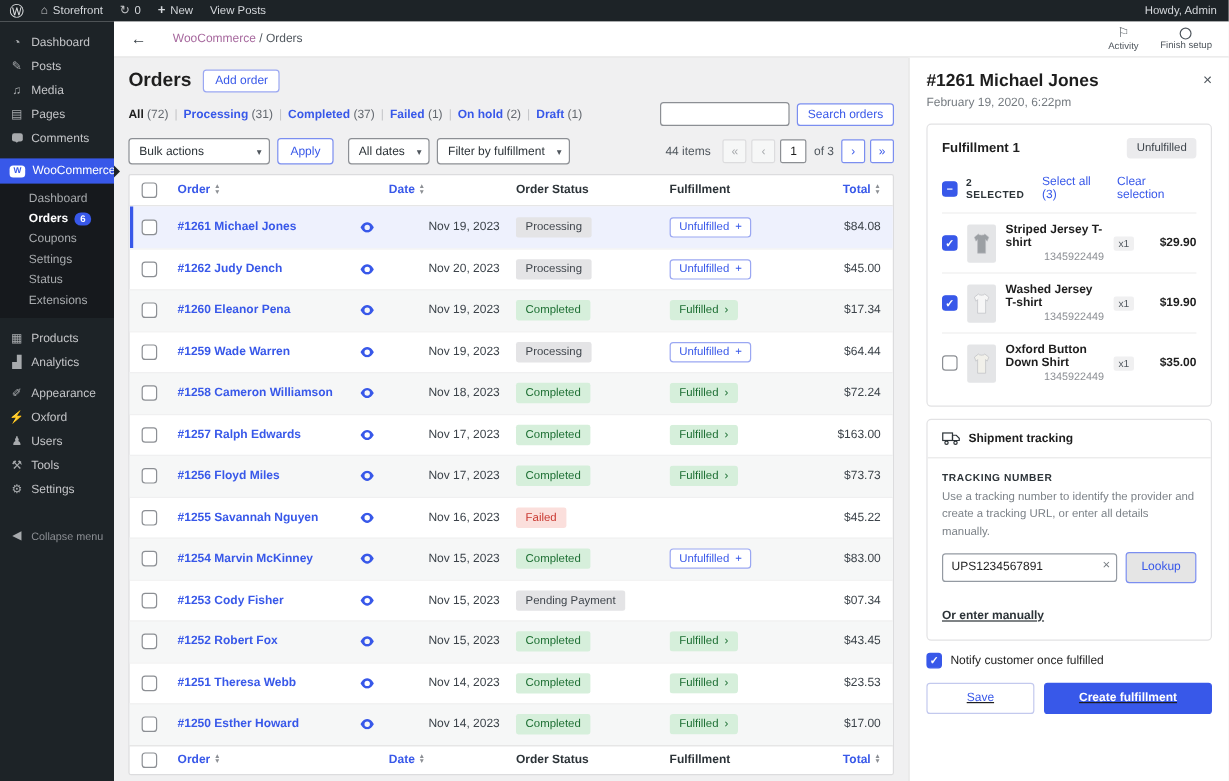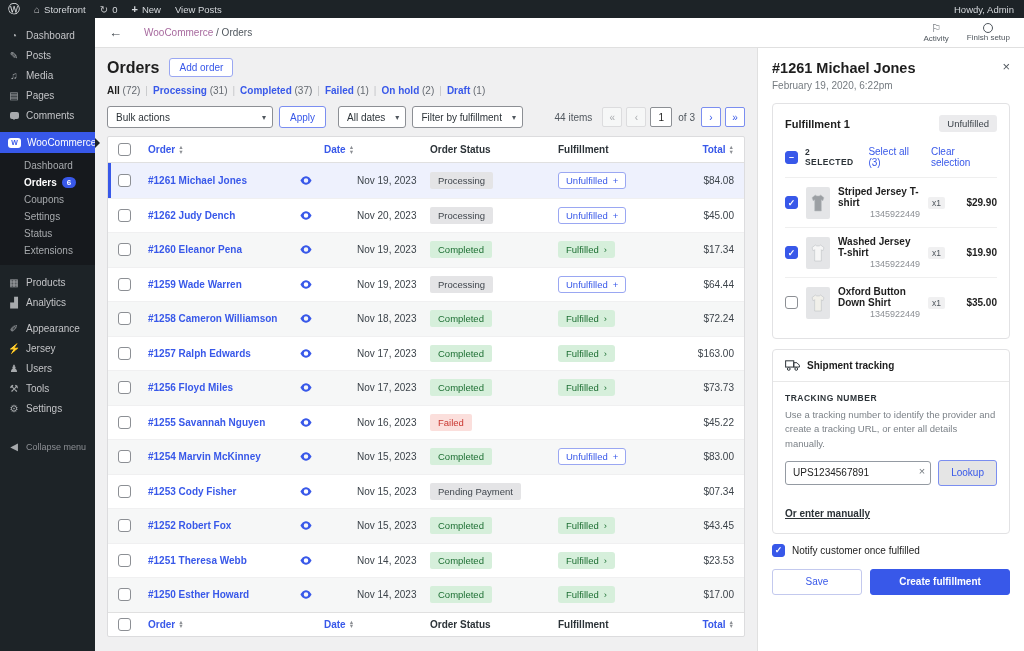--- a/index.html
+++ b/index.html
@@ -61,21 +61,21 @@
   .sf-label { color:#3858e9; font-weight:bold; }
   .sf-item.current .sf-label { color:#1e1e1e; }
   .sf-count { color:#646970; font-weight:normal; }
   .search-group { margin-left:auto; display:flex; gap:6px; align-items:center; }
   .search-input { width:108px; height:20px; border:1px solid #8c8f94; border-radius:3px; background:#fff; font-size:10px; padding:0 5px; font-family:inherit; }
   .search-btn { background:#fff; border:1px solid #7b8ef0; color:#3858e9; font-size:10px; border-radius:3px; padding:3px 8px; cursor:pointer; font-family:inherit; }
 
   .controls-row { display:flex; align-items:center; margin-bottom:8px; }
   .sel { position:relative; background:#fff; border:1px solid #8c8f94; border-radius:3px; height:22px; display:flex; align-items:center; font-size:10px; color:#2c3338; padding:0 20px 0 8px; cursor:pointer; margin-right:6px; }
   .sel .chev { position:absolute; right:6px; font-size:8px; color:#50575e; }
-  .sel-bulk { width:166px; }
+  .sel-bulk { width:118px; }
   .apply-btn { background:#fff; border:1px solid #7b8ef0; color:#3858e9; font-size:10px; border-radius:3px; height:22px; padding:0 10px; cursor:pointer; margin-right:12px; font-family:inherit; }
   .pag-group { margin-left:auto; display:flex; align-items:center; gap:4px; }
   .items-count { font-size:10px; color:#50575e; margin-right:6px; }
   .pg-btn { width:20px; height:20px; border-radius:2px; display:flex; align-items:center; justify-content:center; font-size:10px; cursor:pointer; }
   .pg-btn.disabled { background:#f6f7f7; border:1px solid #dcdcde; color:#a7aaad; cursor:default; }
   .pg-btn.enabled { background:#fff; border:1px solid #7b8ef0; color:#3858e9; }
   .pg-page { width:22px; height:20px; background:#fff; border:1px solid #8c8f94; border-radius:2px; display:flex; align-items:center; justify-content:center; font-size:10px; }
   .pg-of { font-size:10px; color:#50575e; margin:0 2px; }
 
   
@@ -134,21 +134,21 @@
   .st-desc { font-size:9.5px; color:#7c8288; line-height:1.5; margin:5px 0 9px; }
   .ti-row { display:flex; gap:7px; align-items:center; }
   .ti-wrap { position:relative; flex:1; }
   .t-input { width:100%; height:24px; border:1px solid #949aa2; border-radius:3px; font-size:10px; padding:0 18px 0 7px; font-family:inherit; color:#1e1e1e; background:#fff; }
   .t-clear { position:absolute; right:6px; top:5px; font-size:11px; color:#757b80; cursor:pointer; line-height:1; }
   .lookup-btn { background:#e5e5e5; border:1px solid #7b8ef0; color:#3858e9; font-size:10px; border-radius:3px; height:26px; padding:0 12px; cursor:pointer; font-family:inherit; }
   .manual-link { display:inline-block; margin-top:22px; font-size:10px; color:#2c3338; text-decoration:underline; font-weight:bold; cursor:pointer; }
 
   .notify-row { display:flex; align-items:center; gap:7px; margin:4px 0 12px; }
   .notify-lbl { font-size:10px; color:#1e1e1e; }
-  .btn-row { display:flex; gap:8px; }
+  .btn-row { display:flex; gap:8px;text-decoration:underline; }
   .save-btn { flex:0 0 90px; height:26px; background:#fff; border:1px solid #c3c9ee; color:#3858e9; border-radius:3px; font-size:10px; cursor:pointer; font-family:inherit; }
   .create-btn { flex:1; height:26px; background:#3858e9; border:1px solid #3858e9; color:#fff; border-radius:3px; font-size:10px; font-weight:bold; cursor:pointer; font-family:inherit; }
 </style>
 </head>
 <body>
 
 <div class="app">
 
   <div class="admin-bar">
     <div class="ab-left">
@@ -245,21 +245,21 @@
   </div>
 </nav>
       <nav class="sb-sec" id="sb-bot">
   <div class="sb-item">
     <span class="sb-ico">✐</span>
     <span class="sb-lbl">Appearance</span>
   </div>
 
   <div class="sb-item">
     <span class="sb-ico">⚡</span>
-    <span class="sb-lbl">Jersey</span>
+    <span class="sb-lbl">Oxford</span>
   </div>
 
   <div class="sb-item">
     <span class="sb-ico">♟</span>
     <span class="sb-lbl">Users</span>
   </div>
 
   <div class="sb-item">
     <span class="sb-ico">⚒</span>
     <span class="sb-lbl">Tools</span>
@@ -310,20 +310,24 @@
   <span class="sf-item"><span class="sf-label">Processing</span> <span class="sf-count">(31)</span></span>
 
   <span class="sf-item"><span class="sf-label">Completed</span> <span class="sf-count">(37)</span></span>
 
   <span class="sf-item"><span class="sf-label">Failed</span> <span class="sf-count">(1)</span></span>
 
   <span class="sf-item"><span class="sf-label">On hold</span> <span class="sf-count">(2)</span></span>
 
   <span class="sf-item"><span class="sf-label">Draft</span> <span class="sf-count">(1)</span></span>
 </span>
+            <span class="search-group">
+              <input class="search-input" value="" style="">
+              <button class="search-btn">Search orders</button>
+            </span>
           </div>
 
           <div class="controls-row">
             <span class="sel sel-bulk">
               <span>Bulk actions</span>
               <span class="chev">▾</span>
             </span>
             <button class="apply-btn">Apply</button>
             <span class="sel">
               <span>All dates</span>

